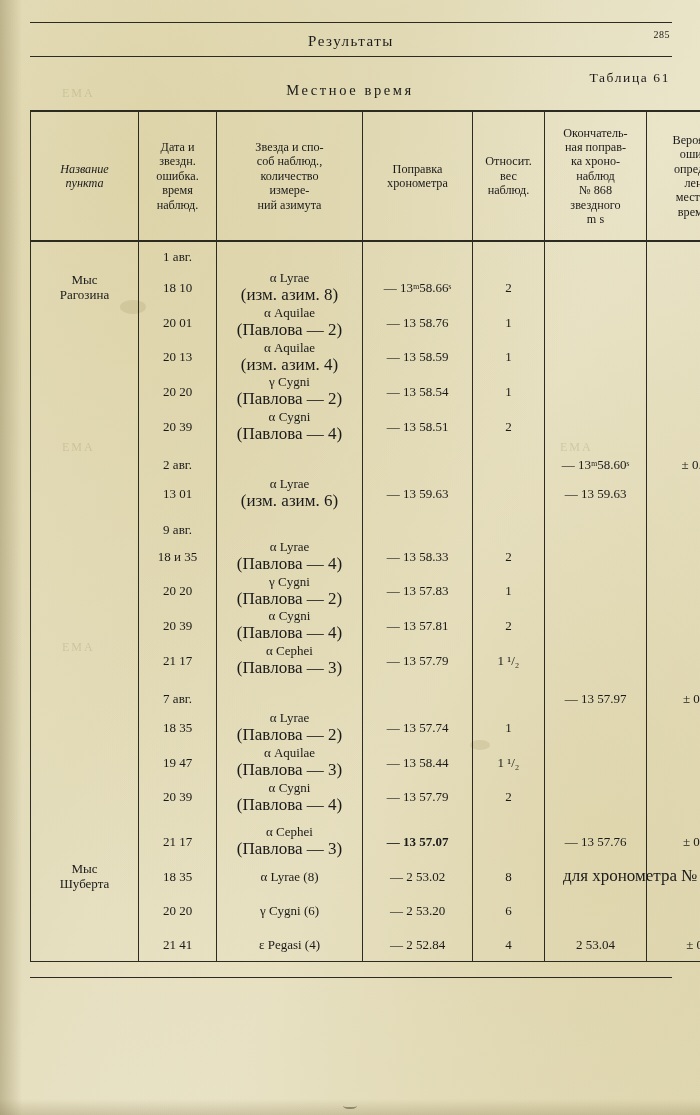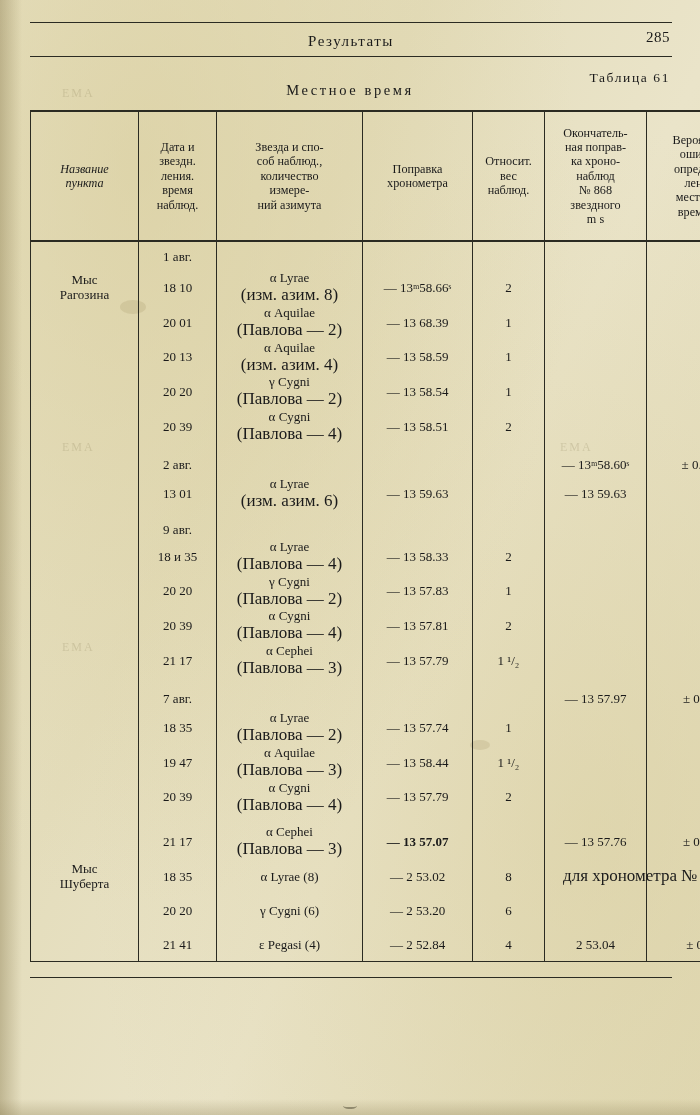--- a/index.html
+++ b/index.html
@@ -54,21 +54,21 @@
     height: 26px;
     display: flex;
     align-items: center;
     justify-content: center;
     font-size: 15px;
     letter-spacing: 1.5px;
   }
   .page-no {
     position: absolute;
     right: 30px; top: 29px;
-    font-size: 15px;
+    font-size: 10px;
     letter-spacing: 0.5px;
   }
 
   .table-label {
     position: absolute;
     right: 30px; top: 70px;
     font-size: 13.5px;
     letter-spacing: 1.6px;
   }
   .section-title {
@@ -191,21 +191,21 @@
   </colgroup>
   <thead>
     <tr class="hdr-row">
       <th>
         <div>Название</div>
         <div>пункта</div>
       </th>
       <th>
         <div>Дата  и</div>
         <div>звездн.</div>
-        <div>ления.</div>
+        <div>ошибка.</div>
         <div>время</div>
         <div>наблюд.</div>
       </th>
       <th>
         <div>Звезда и спо-</div>
         <div>соб наблюд.,</div>
         <div>количество</div>
         <div>измере-</div>
         <div>ний азимута</div>
       </th>
@@ -262,21 +262,21 @@
           <td></td>
           <td></td>
         </tr>
         <tr class="tall">
           <td></td>
           <td><span>20 01</span></td>
           <td>
             <div>α  Aquilae</div>
             <div class="sub">(Павлова — 2)</div>
           </td>
-          <td><span class="nowrap">— 13 68.39</span></td>
+          <td><span class="nowrap">— 13 58.76</span></td>
           <td><span>1</span></td>
           <td></td>
           <td></td>
         </tr>
         <tr class="tall">
           <td></td>
           <td><span>20 13</span></td>
           <td>
             <div>α  Aquilae</div>
             <div class="sub">(изм. азим. 4)</div>

